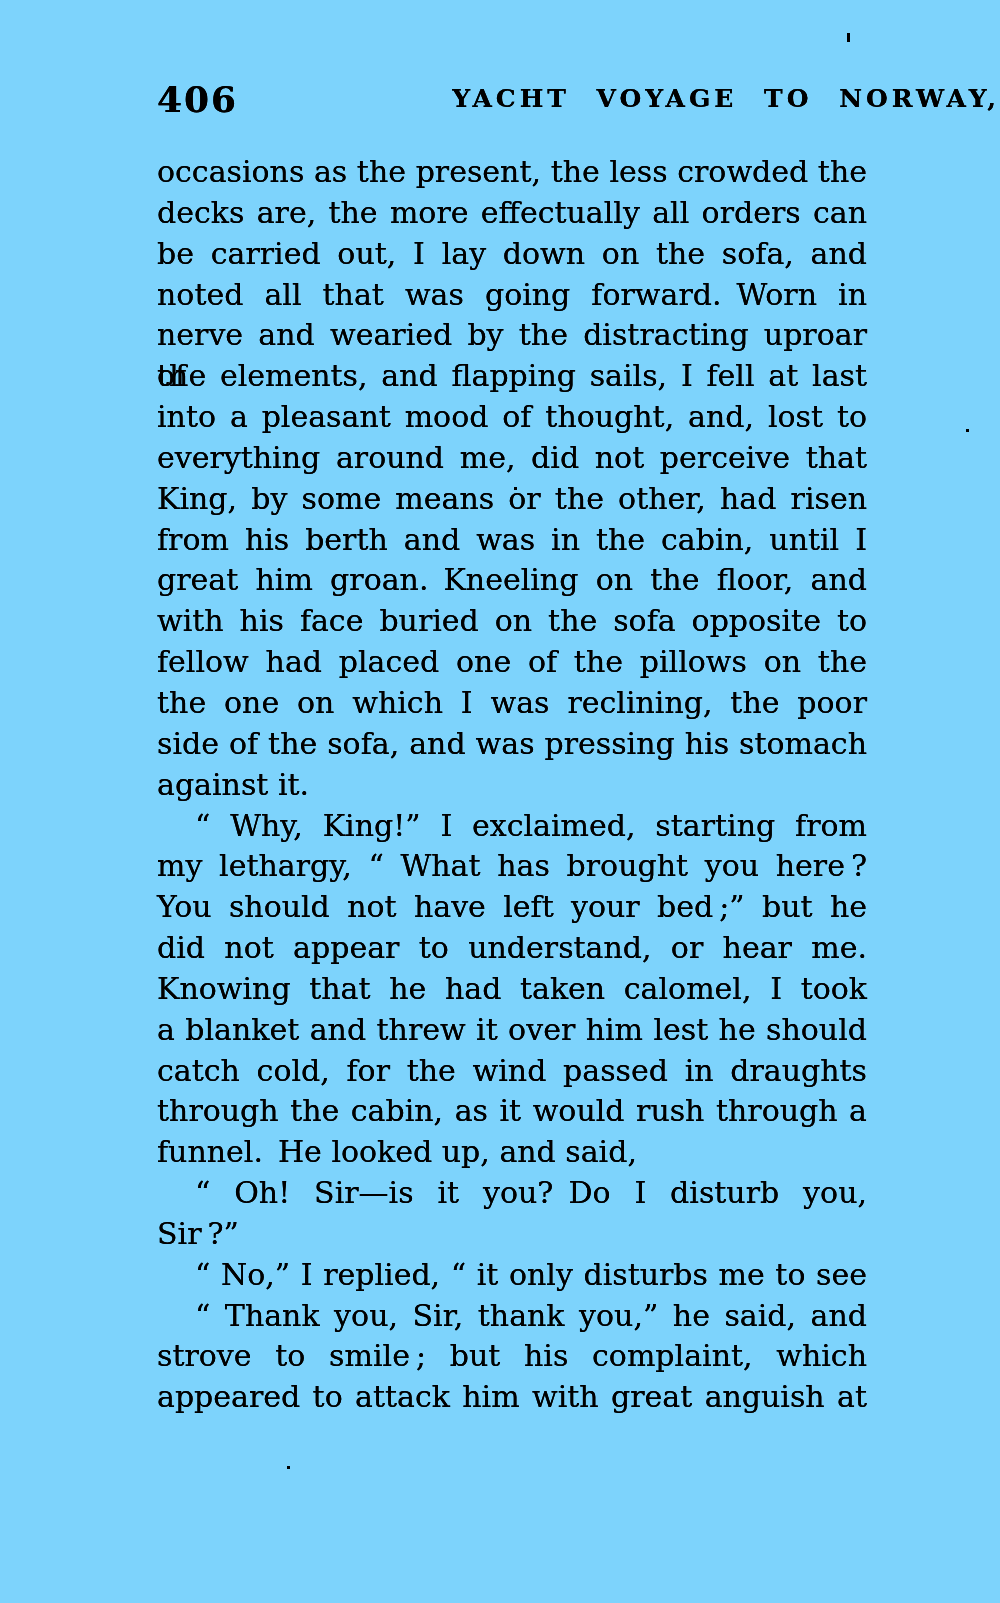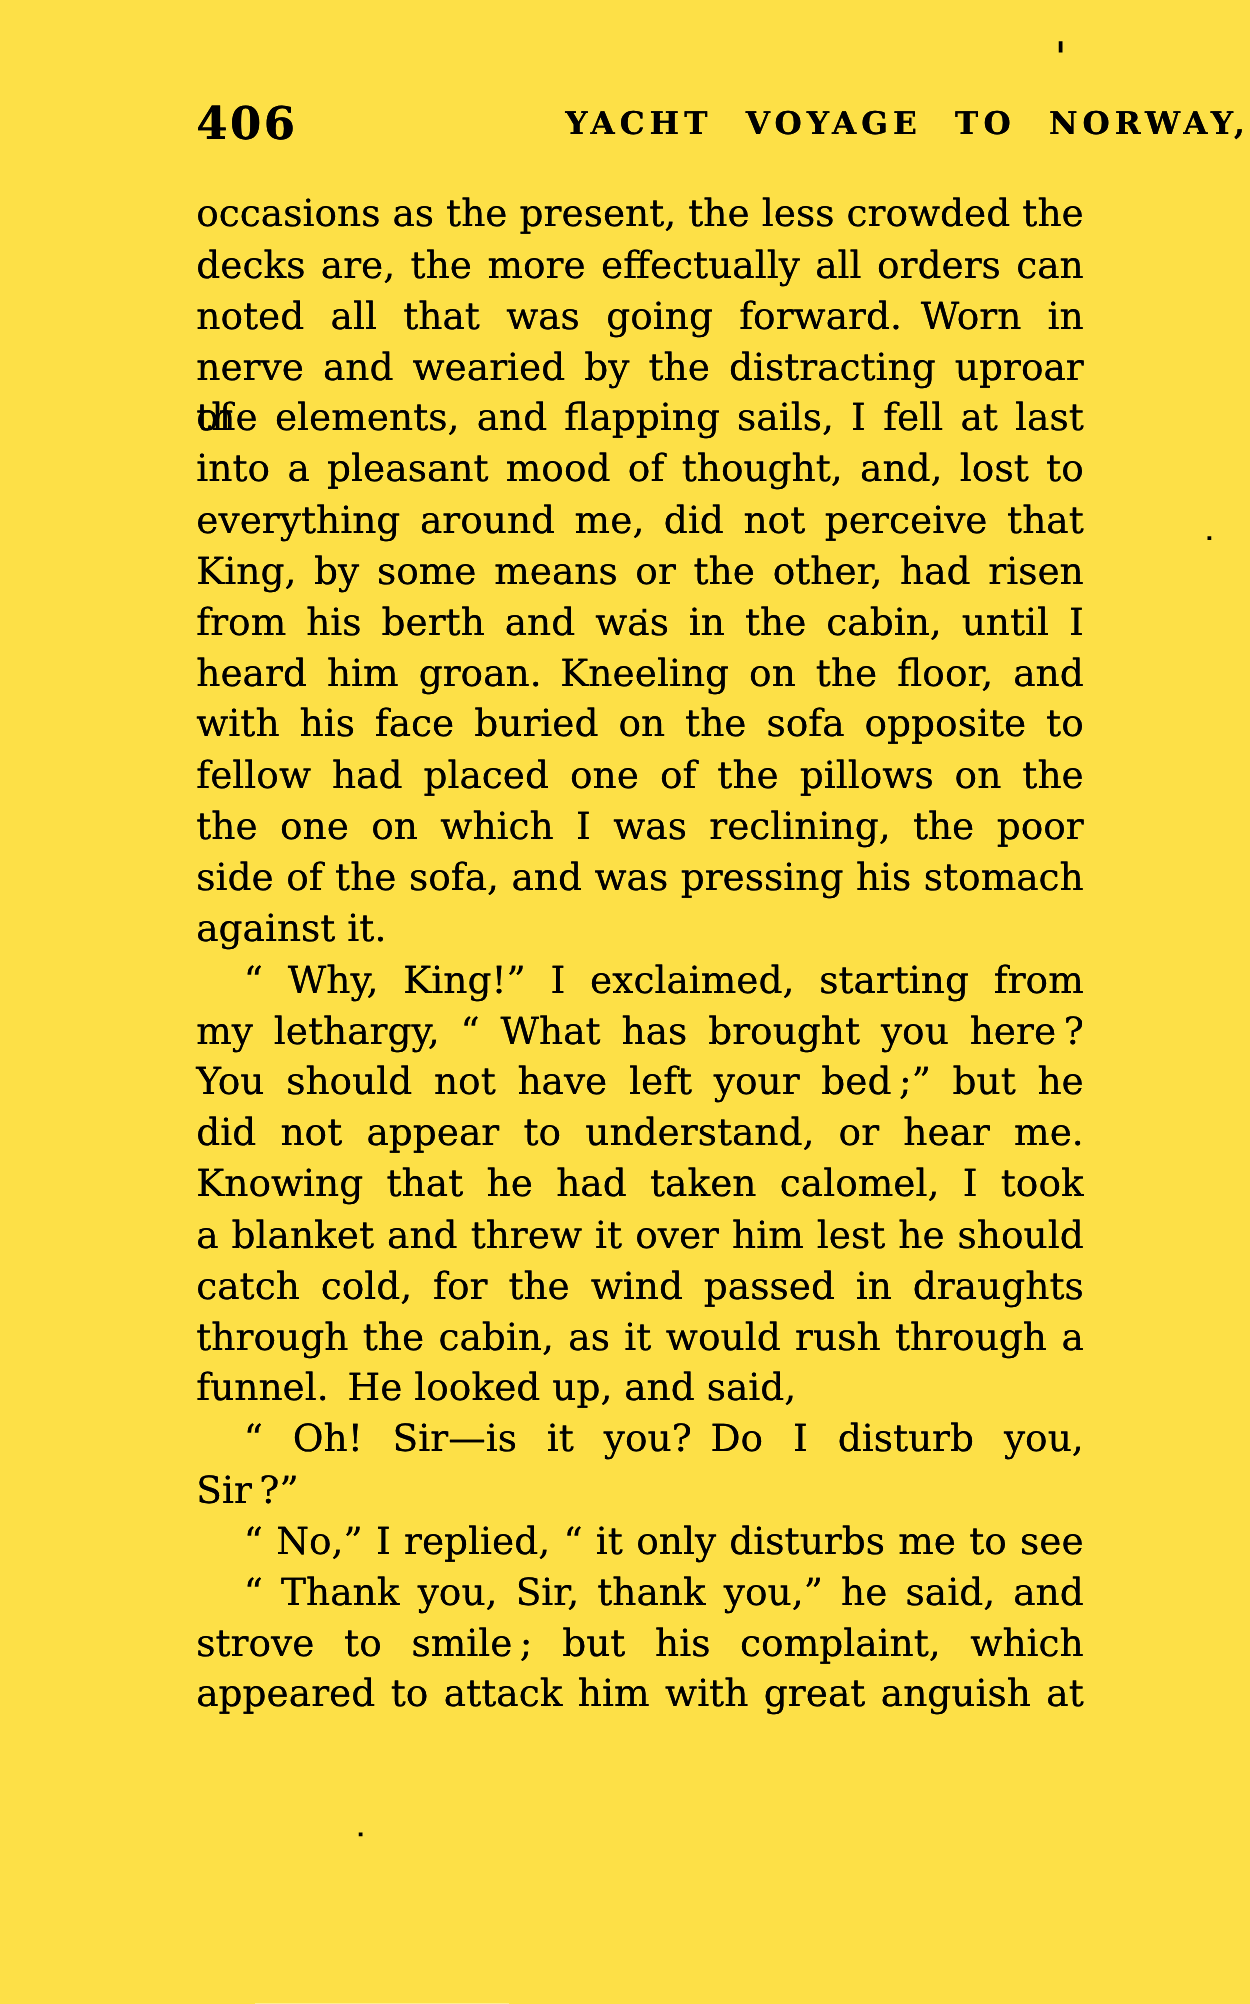--- a/index.html
+++ b/index.html
@@ -5,21 +5,21 @@
   * { margin: 0; padding: 0; box-sizing: border-box; }
 
   html, body {
     background: #ffffff;
   }
 
   .page {
     position: relative;
     width: 1000px;
     height: 1603px;
-    background: #fde047;
+    background: #7dd3fc;
     overflow: hidden;
     font-family: "DejaVu Serif", "Liberation Serif", serif;
     color: #000000;
   }
 
   
   .running-header {
     position: absolute;
     top: 78px;
     left: 0;
@@ -90,28 +90,29 @@
 <div class="page">
 
   <div class="running-header">
     <div class="page-number">406</div>
     <div class="running-title">YACHT  VOYAGE  TO  NORWAY,</div>
   </div>
 
   <div class="text-block">
       <div class="line">occasions as the present, the less crowded the</div>
       <div class="line">decks are, the more effectually all orders can</div>
+      <div class="line">be carried out, I lay down on the sofa, and</div>
       <div class="line">noted all that was going forward. Worn in</div>
       <div class="line">nerve and wearied by the distracting uproar of</div>
       <div class="line">the elements, and flapping sails, I fell at last</div>
       <div class="line">into a pleasant mood of thought, and, lost to</div>
       <div class="line">everything around me, did not perceive that</div>
       <div class="line">King, by some means or the other, had risen</div>
       <div class="line">from his berth and was in the cabin, until I</div>
-      <div class="line">heard him groan. Kneeling on the floor, and</div>
+      <div class="line">great him groan. Kneeling on the floor, and</div>
       <div class="line">with his face buried on the sofa opposite to</div>
       <div class="line">fellow had placed one of the pillows on the</div>
       <div class="line">the one on which I was reclining, the poor</div>
       <div class="line">side of the sofa, and was pressing his stomach</div>
       <div class="line last">against it.</div>
       <div class="line indent">“ Why, King!” I exclaimed, starting from</div>
       <div class="line">my lethargy, “ What has brought you here ?</div>
       <div class="line">You should not have left your bed ;” but he</div>
       <div class="line">did not appear to understand, or hear me.</div>
       <div class="line">Knowing that he had taken calomel, I took</div>

